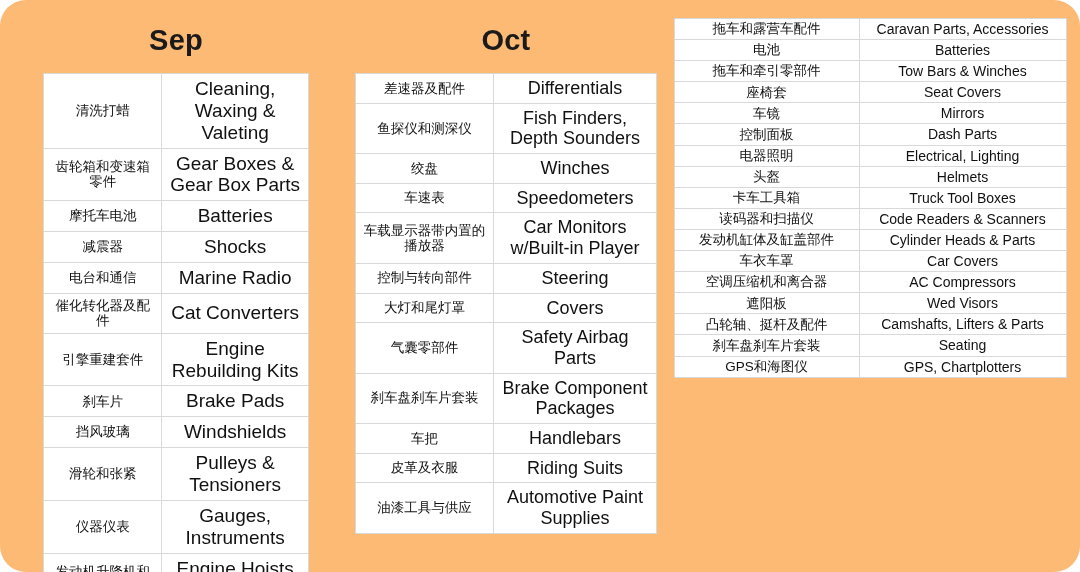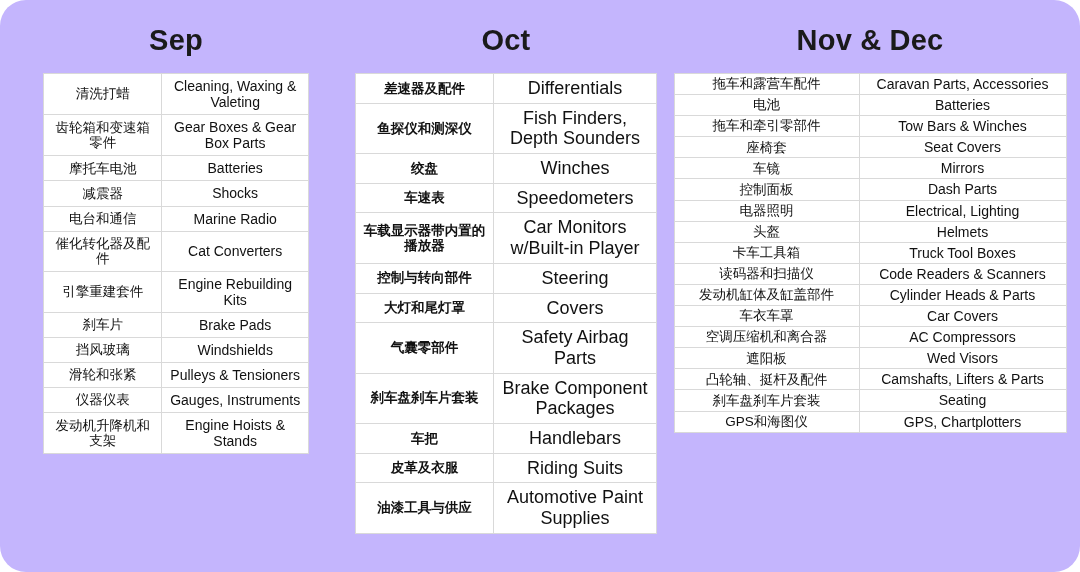--- a/index.html
+++ b/index.html
@@ -10,21 +10,21 @@
     width: 1080px;
     height: 572px;
     background: #ffffff;
     font-family: "Liberation Sans", sans-serif;
     overflow: hidden;
   }
   .page {
     position: relative;
     width: 1080px;
     height: 572px;
-    background: #c4b5fd;
+    background: #fdba74;
     border-radius: 26px;
     box-sizing: border-box;
     padding: 0;
   }
   .columns {
     display: flex;
     flex-direction: row;
     justify-content: space-between;
     align-items: flex-start;
     padding: 18px 30px 0 30px;
@@ -56,25 +56,25 @@
     border: 1px solid #d9d9d9;
     text-align: center;
     vertical-align: middle;
     color: #111111;
     padding: 4px 6px;
     line-height: 1.15;
   }
   
   .col-0 table.cat-table { width: 266px; }
   .col-0 td.zh { width: 104px; font-size: 13.5px; }
-  .col-0 td.en { width: 132px; font-size: 14px; }
+  .col-0 td.en { width: 132px; font-size: 19px; }
 
   
   .col-1 table.cat-table { width: 294px; }
-  .col-1 td.zh { width: 125px; font-size: 13.5px; font-weight: bold; }
+  .col-1 td.zh { width: 125px; font-size: 13.5px; }
   .col-1 td.en { width: 150px; font-size: 18px; }
 
   
   .col-2 table.cat-table { width: 350px; }
   .col-2 td.zh { width: 158px; font-size: 13.5px; }
   .col-2 td.en { width: 180px; font-size: 14px; }
 
   .col-2 table.cat-table td { padding: 2px 13px; }
 </style>
 </head>
@@ -189,21 +189,20 @@
           </tr>
           <tr>
             <td class="zh">油漆工具与供应</td>
             <td class="en">Automotive Paint Supplies</td>
           </tr>
         </tbody>
       </table>
     </div>
 
     <div class="column col-2">
-      <div class="col-title">Nov &amp; Dec</div>
       <table class="cat-table">
         <tbody>
           <tr>
             <td class="zh">拖车和露营车配件</td>
             <td class="en">Caravan Parts, Accessories</td>
           </tr>
           <tr>
             <td class="zh">电池</td>
             <td class="en">Batteries</td>
           </tr>

